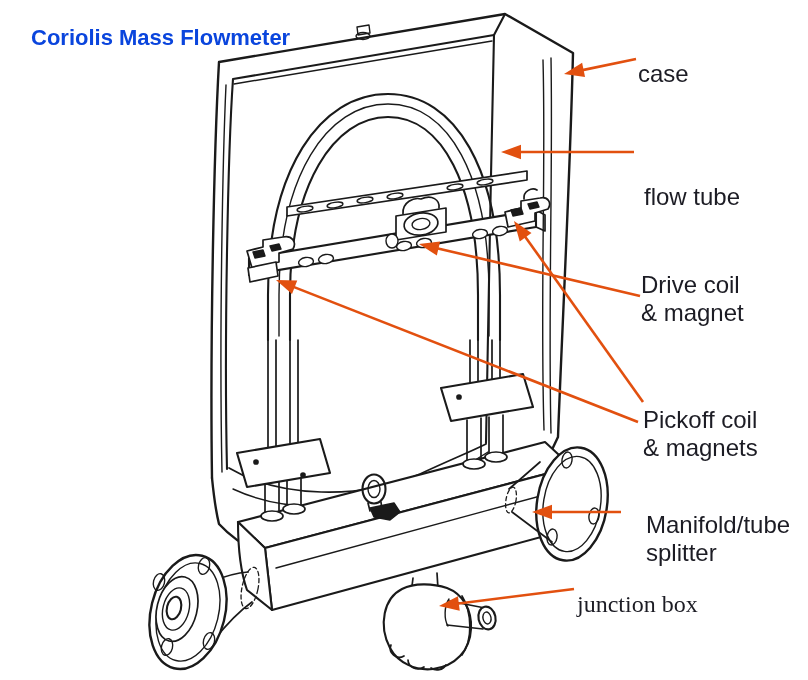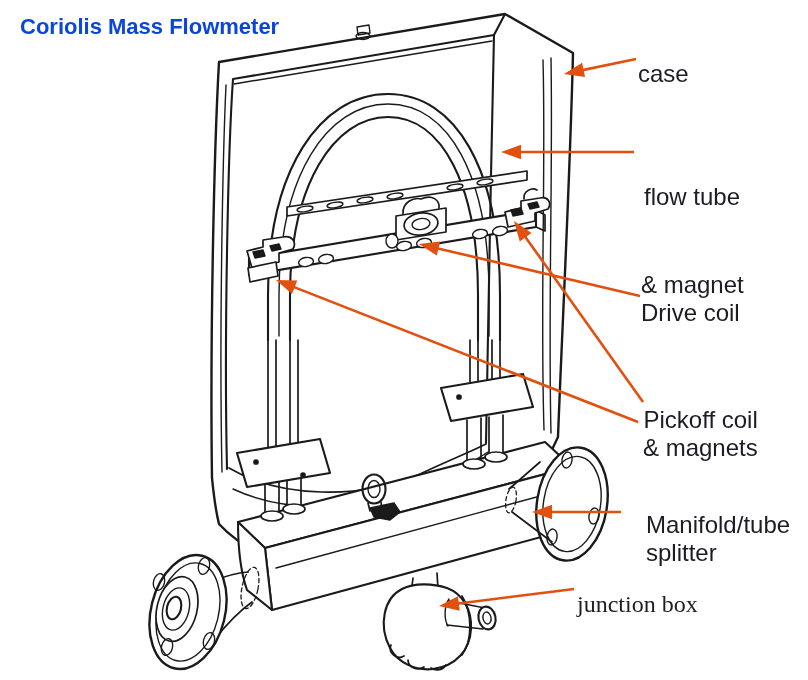--- a/index.html
+++ b/index.html
@@ -1,18 +1,18 @@
 <!DOCTYPE html>
 <html style="--bg: #ffffff; --title: #0a45dd; --label: #1c1c24; --arrow: #e2500f; --line: #1a1a1a;"><head>
 <meta charset="utf-8">
 <style>
   html,body{margin:0;padding:0;background:var(--bg,#fff);}
   #stage{position:relative;width:808px;height:680px;background:var(--bg,#fff);overflow:hidden;
          font-family:"Liberation Sans", sans-serif;}
-  #page-title{position:absolute;left:14px;top:8px;margin:6px;font-size:22px;font-weight:bold;
+  #page-title{position:absolute;left:14px;top:8px;margin:17px;font-size:22px;font-weight:bold;
               color:var(--title,#0a45dd);letter-spacing:0px;}
   #art,#leads{position:absolute;left:0;top:0;width:808px;height:680px;}
   #art *{fill:none;stroke:var(--line,#1a1a1a);stroke-width:2.1;stroke-linecap:round;stroke-linejoin:round;}
   #art .f{fill:#ffffff;}
   #art .d{fill:var(--line,#1a1a1a);}
   #art .t{stroke-width:1.4;}
   #art .m{stroke-width:1.7;}
   #art .w{stroke-width:2.4;}
   #art .dash{stroke-dasharray:4 3;stroke-width:1.3;}
   #labels{position:absolute;left:0;top:16px;width:808px;height:680px;}
@@ -177,24 +177,24 @@
     </svg>
 
   <div id="labels">
       <div class="fig-label" style="left: 638px; top: 44px;">
         <div>case</div>
       </div>
       <div class="fig-label" style="left: 644px; top: 139px; margin-top: 28px;">
         <div>flow tube</div>
       </div>
       <div class="fig-label" style="left: 641px; top: 255px;">
+        <div>Drive coil</div>
         <div>&amp; magnet</div>
-        <div>Drive coil</div>
-      </div>
-      <div class="fig-label" style="left: 643px; top: 390px; text-align: right;">
+      </div>
+      <div class="fig-label" style="left: 643px; top: 390px;">
         <div>Pickoff coil</div>
         <div>&amp; magnets</div>
       </div>
       <div class="fig-label" style="left: 646px; top: 495px;">
         <div>Manifold/tube</div>
         <div>splitter</div>
       </div>
       <div class="fig-label" style="left: 577px; top: 574px; font-family: Liberation Serif, serif;">
         <div>junction box</div>
       </div>

